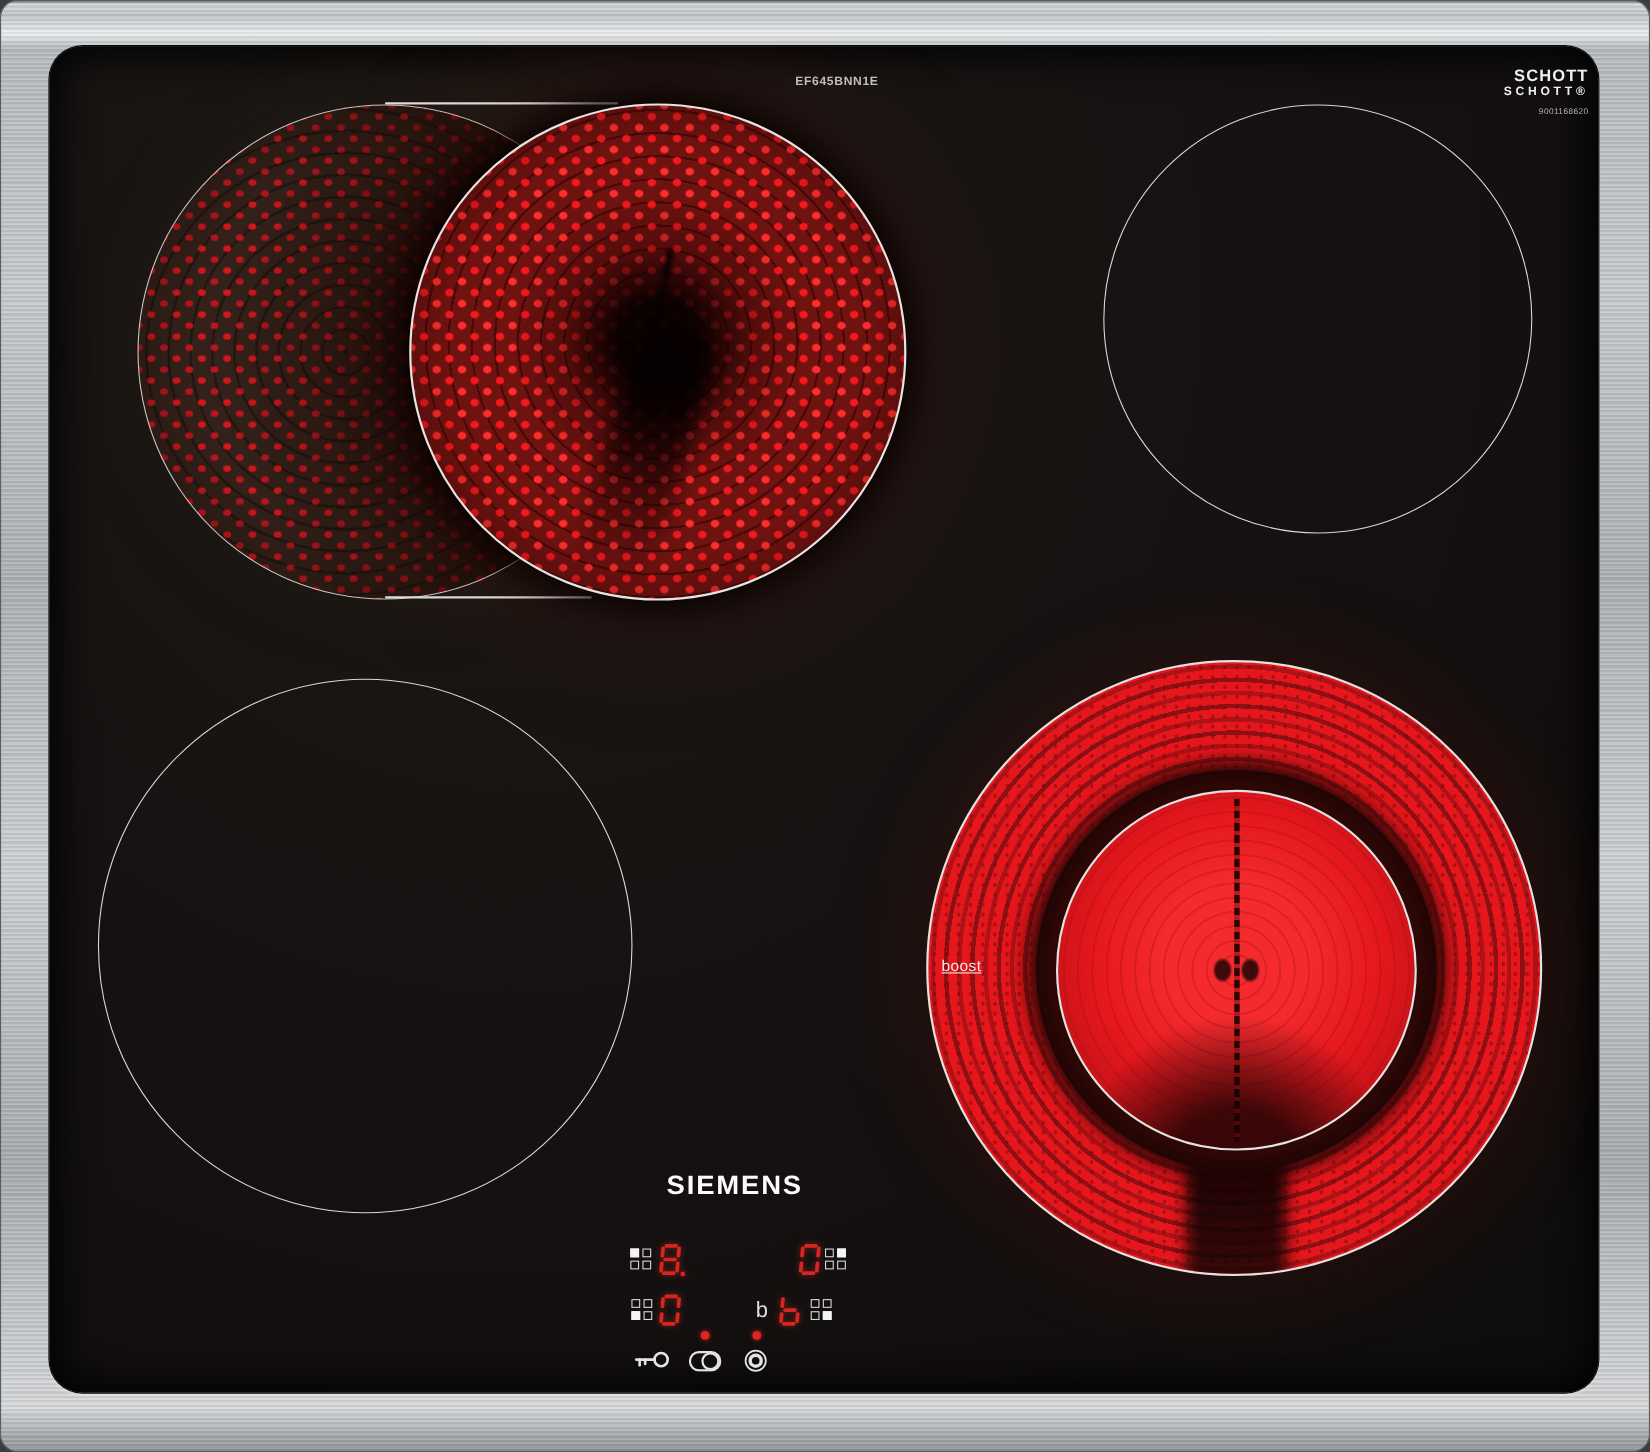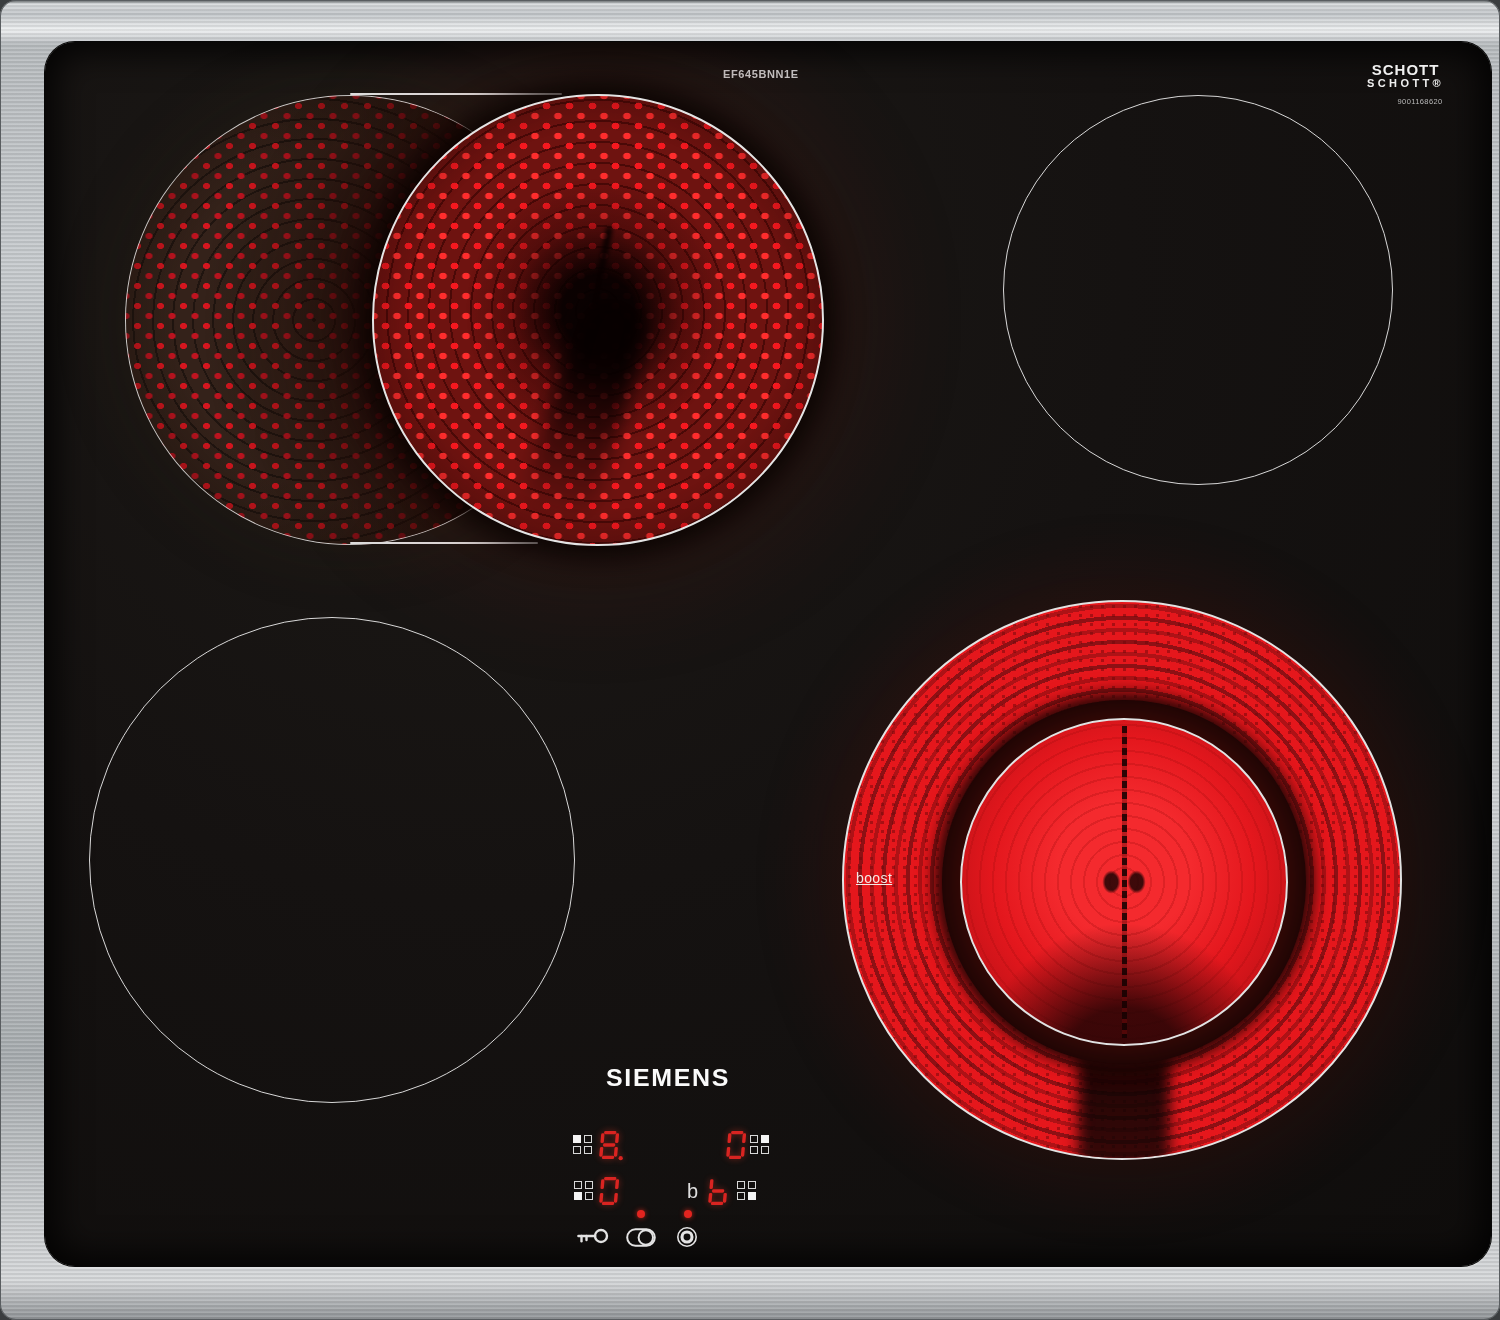--- a/index.html
+++ b/index.html
@@ -11,25 +11,25 @@
       repeating-linear-gradient(180deg, rgba(255,255,255,.10) 0 1px, rgba(0,0,0,.07) 1px 3px, rgba(255,255,255,.02) 3px 4px),
       linear-gradient(180deg,#63676a 0,#d9dcde 4px,#c3c7ca 14px,#eef0f1 30px,#b9bdc0 44px,
         #c8cccf 20%,#aeb3b6 40%,#cfd2d4 60%,#a8adb0 80%,#d7d9db 97%,#8f9396 100%);
     box-shadow:inset 0 0 0 1px #595d60;}
   
   .glass{position:absolute;left:45px;top:42px;width:1408px;height:1224px;border-radius:30px;
     background:
       radial-gradient(ellipse at 30% 18%, #1c1916 0%, #151211 45%, #0f0d0c 100%);
     box-shadow:0 0 0 1px #070707, 0 3px 3px -1px rgba(255,255,255,.38), 0 -2px 2px -1px rgba(255,255,255,.18),
       inset 0 0 34px 10px rgba(0,0,0,.85);
-    overflow:hidden;padding-left:38px;}
+    overflow:hidden;}
   .glass *{position:absolute;box-sizing:border-box;}
   
   .model{left:678px;top:26px;color:#c3c3c3;font-size:11px;letter-spacing:.6px;font-weight:700;}
-  .schott{left:1322px;top:20px;color:#f0f0f0;text-align:center;line-height:1.05;}
+  .schott{left:1322px;top:20px;color:#f0f0f0;text-align:right;line-height:1.05;}
   .schott .l1{position:static;display:block;font-size:15px;font-weight:700;letter-spacing:1px;}
   .schott .l2{position:static;display:block;font-size:11px;font-weight:700;letter-spacing:3.4px;}
   .schott .num{position:static;display:block;font-size:7.5px;font-weight:400;color:#b9b9b9;margin-top:9px;letter-spacing:.4px;margin-left:29px;}
   .siemens{left:561px;top:1022px;width:200px;color:#fafafa;font-size:24px;font-weight:700;
     letter-spacing:1.6px;transform:scaleX(1.04);transform-origin:left;}
   .boost{left:811px;top:828px;color:#f4e9e6;font-size:14px;letter-spacing:.4px;z-index:6;text-decoration:underline;}
   
   .ring-off{border:1.6px solid rgba(232,232,232,.92);border-radius:50%;background:transparent;}
   .b-rr{left:958px;top:53px;width:390px;height:390px;}
   .b-fl{left:44px;top:575px;width:486px;height:486px;}

